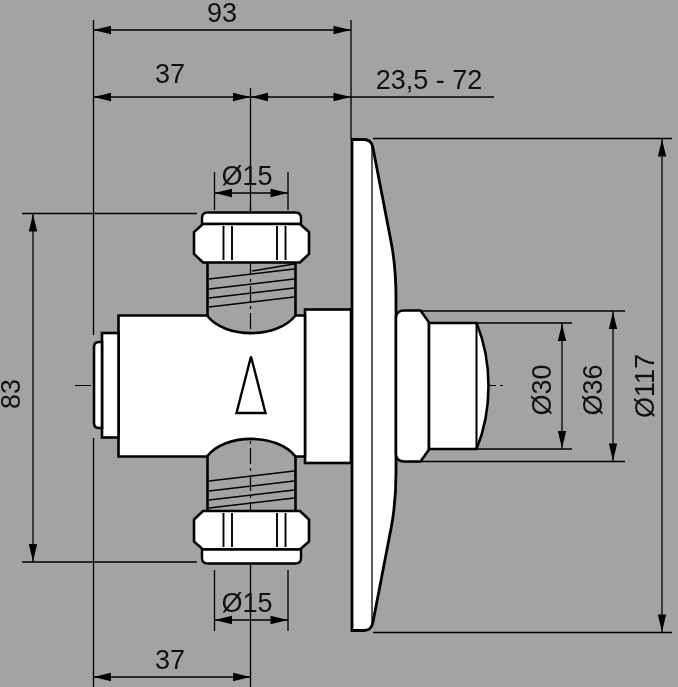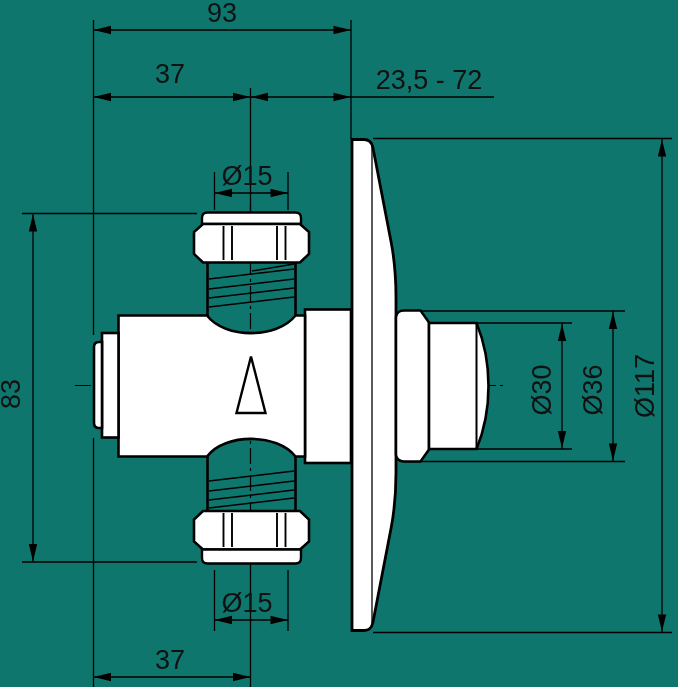--- a/index.html
+++ b/index.html
@@ -1,16 +1,16 @@
 <!DOCTYPE html>
 <html><head>
 <meta charset="utf-8">
 <style>
   html,body{margin:0;padding:0;background:#fff;}
-  .sheet{width:678px;height:687px;background:#0f766e;position:relative;overflow:hidden;text-align:right;}
+  .sheet{width:678px;height:687px;background:#a3a3a3;position:relative;overflow:hidden;text-align:right;}
   svg{display:block;}
   text{font-family:"Liberation Sans","DejaVu Sans",sans-serif;font-size:27px;fill:#111111;}
   .outline{fill:#ffffff;stroke:#000000;stroke-width:2.6;stroke-linejoin:miter;}
   .outline-thin{fill:none;stroke:#000000;stroke-width:2;}
   .facet{stroke:#000000;stroke-width:1.9;}
   .thread{stroke:#000000;stroke-width:1.4;}
   .dim{stroke:#000000;stroke-width:1.3;}
   .arrow{fill:#000000;stroke:none;}
   .cl{stroke:#000000;stroke-width:1.2;stroke-dasharray:16 4 3 4;}
 </style>

